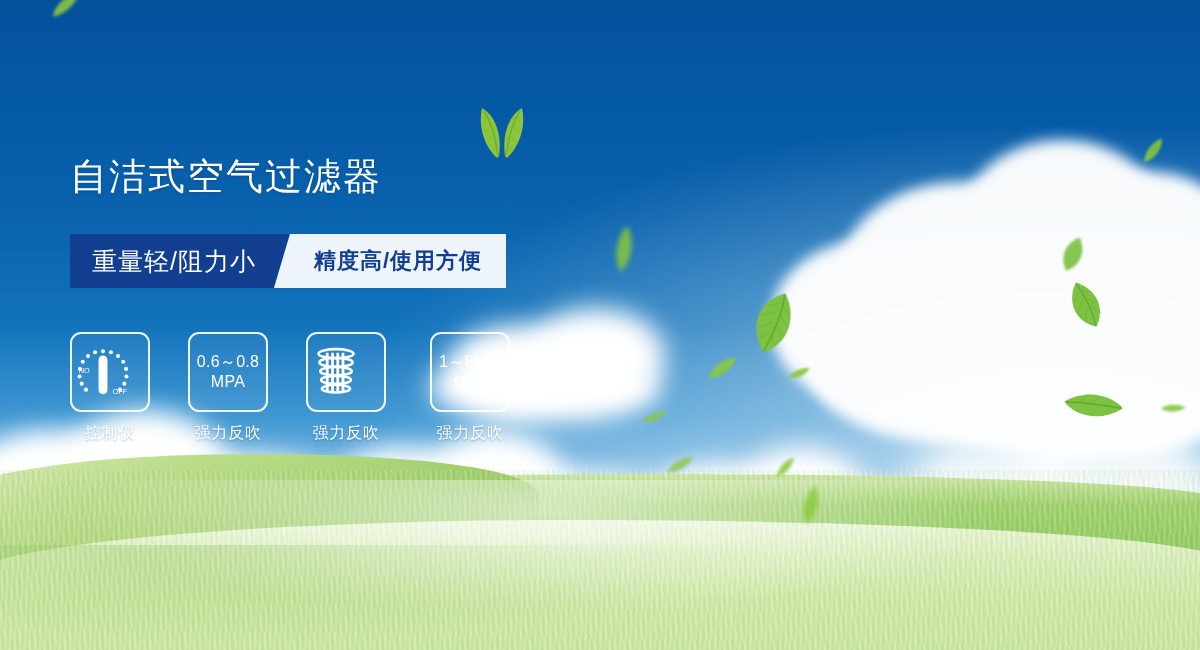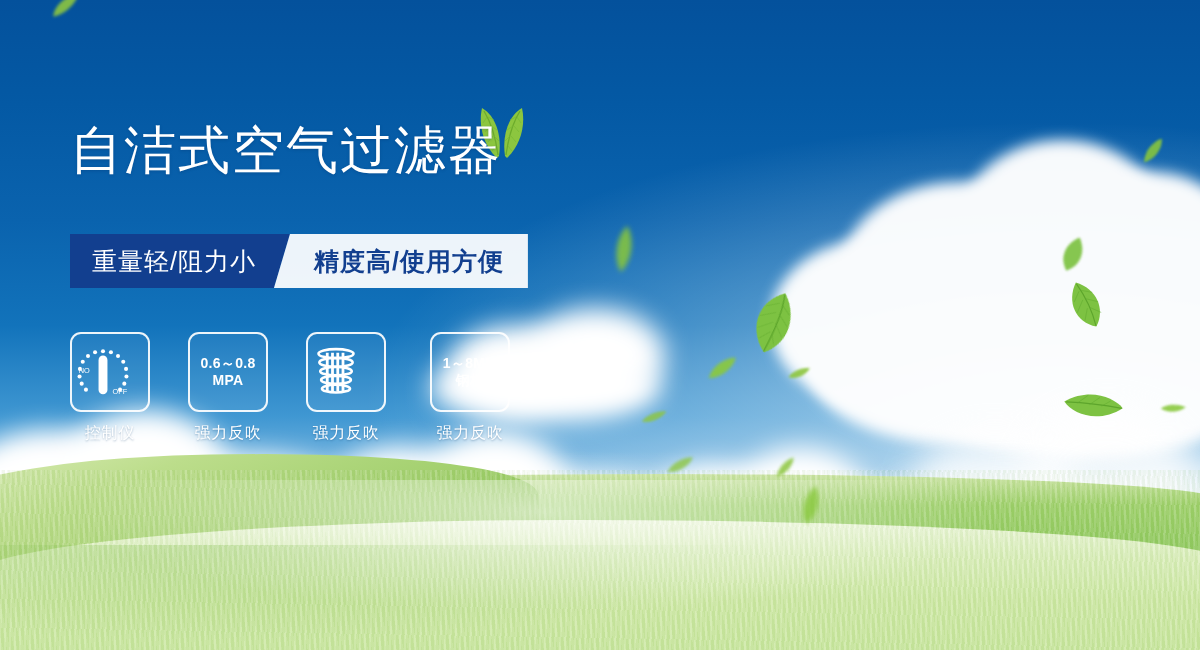--- a/index.html
+++ b/index.html
@@ -122,22 +122,22 @@
     background:radial-gradient(55% 90% at 45% 20%, rgba(255,255,255,.55) 0%, rgba(255,255,255,0) 70%);
     pointer-events:none;
   }
 
   
   .leaf { position:absolute; pointer-events:none; }
   .leaf svg { display:block; width:100%; height:100%; }
 
   
   .headline {
-    position:absolute; left:70px; top:124px;
-    font-size:52px; line-height:1;
+    position:absolute; left:70px; top:158px;
+    font-size:37px; line-height:1;
     letter-spacing:2px;
     color:#ffffff;
     font-weight:300;
     white-space:nowrap;
     text-shadow:0 1px 3px rgba(0,40,90,.25);
   }
   .sprout { position:absolute; left:466px; top:104px; width:72px; height:56px; }
 
   
   .subbar {
@@ -150,21 +150,21 @@
     font-size:25px; font-weight:400;
     display:flex; align-items:center;
     padding:0 26px 0 22px;
     letter-spacing:1px;
     clip-path:polygon(0 0, 100% 0, calc(100% - 16px) 100%, 0 100%);
     padding-right:34px;
   }
   .sub-right {
     background:rgba(255,255,255,.93);
     color:#123f8f;
-    font-size:25px; font-weight:700;
+    font-size:22px; font-weight:700;
     display:flex; align-items:center;
     padding:0 24px 0 26px;
     letter-spacing:1px;
     margin-left:-16px;
     clip-path:polygon(16px 0, 100% 0, 100% 100%, 0 100%);
     padding-left:40px;
   }
 
   
   .features {
@@ -174,21 +174,21 @@
   .feature { width:80px; display:flex; flex-direction:column; align-items:center; }
   .feat-box {
     width:80px; height:80px;
     border:2px solid rgba(255,255,255,.92);
     border-radius:11px;
     display:flex; flex-direction:column;
     justify-content:center;
     color:#ffffff;
     background:rgba(255,255,255,.05);
   }
-  .feat-text { font-size:14px; line-height:1.22; text-align:center; font-weight:700; letter-spacing:.3px; }
+  .feat-text { font-size:16px; line-height:1.22; text-align:center; font-weight:400; letter-spacing:.3px; }
   .feat-label {
     margin-top:11px;
     color:#ffffff; font-size:16px; letter-spacing:.8px;
     white-space:nowrap;
     text-shadow:0 1px 2px rgba(0,50,100,.3);
   }
   .feature:nth-child(4) { width:92px; }
   .feature:nth-child(4) .feat-box { width:80px; }
 </style>
 </head>

